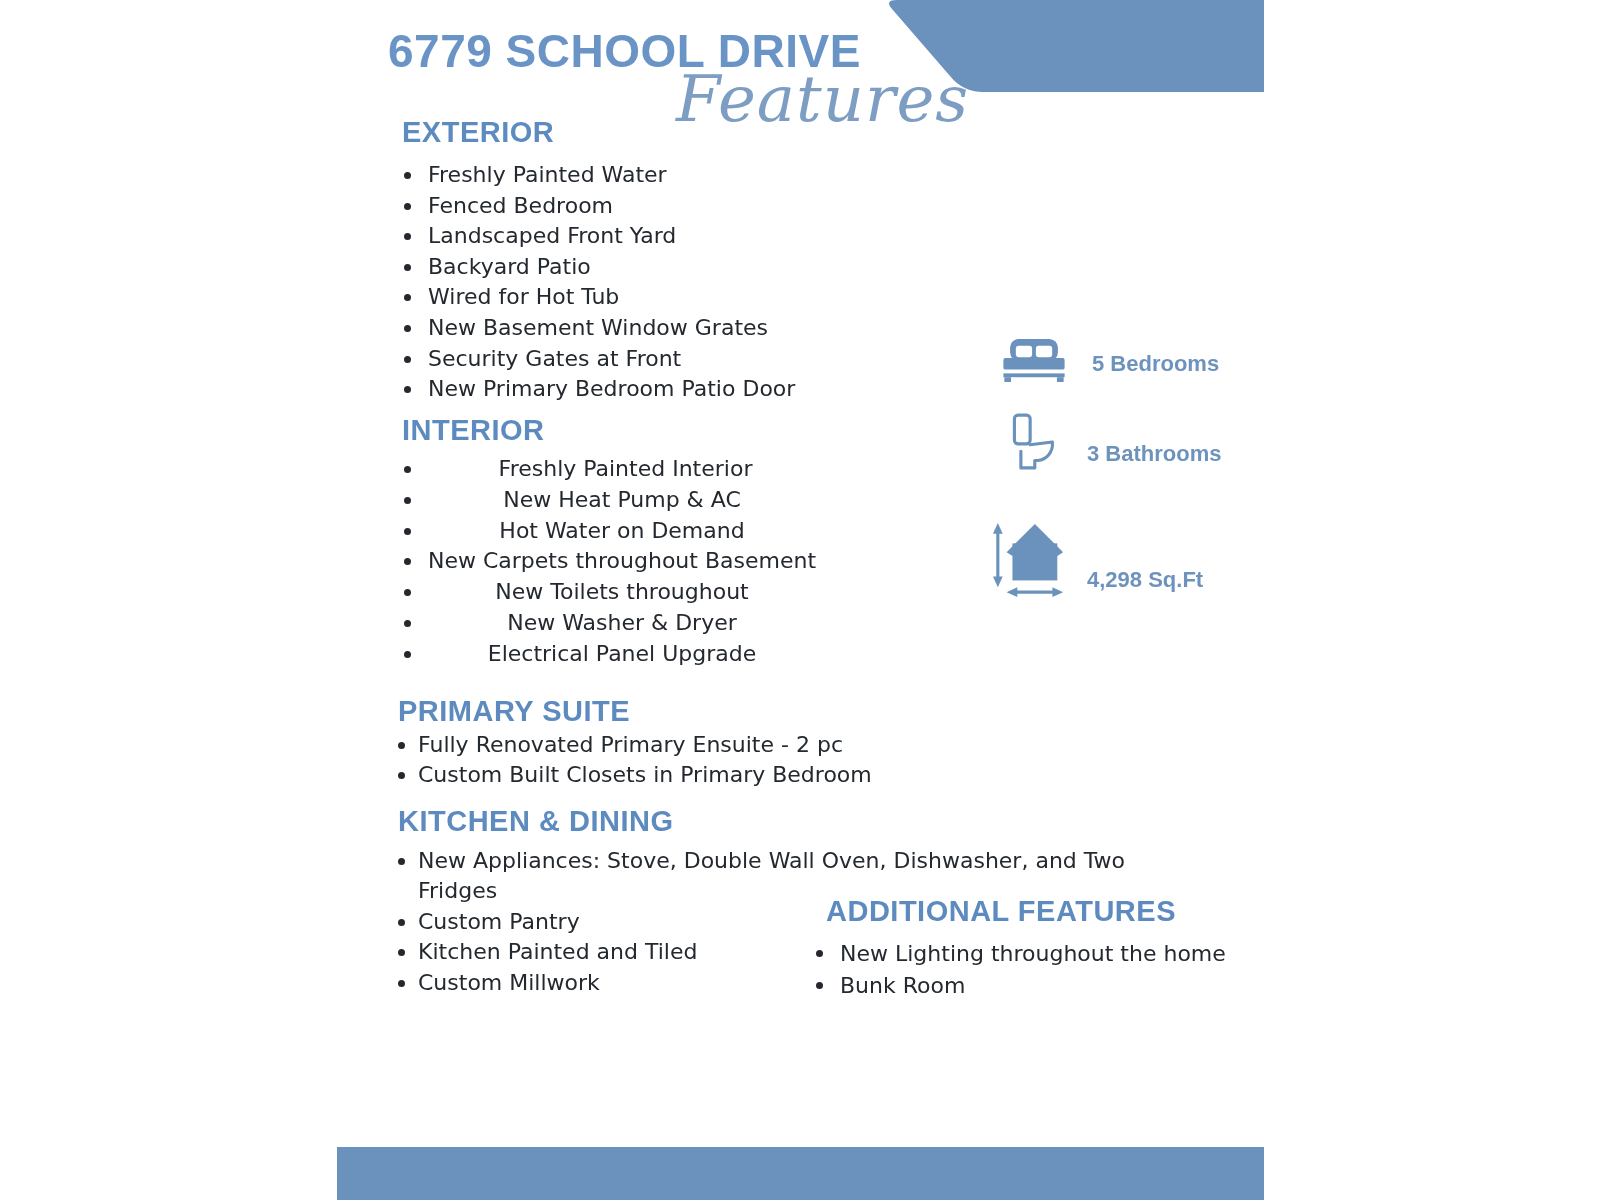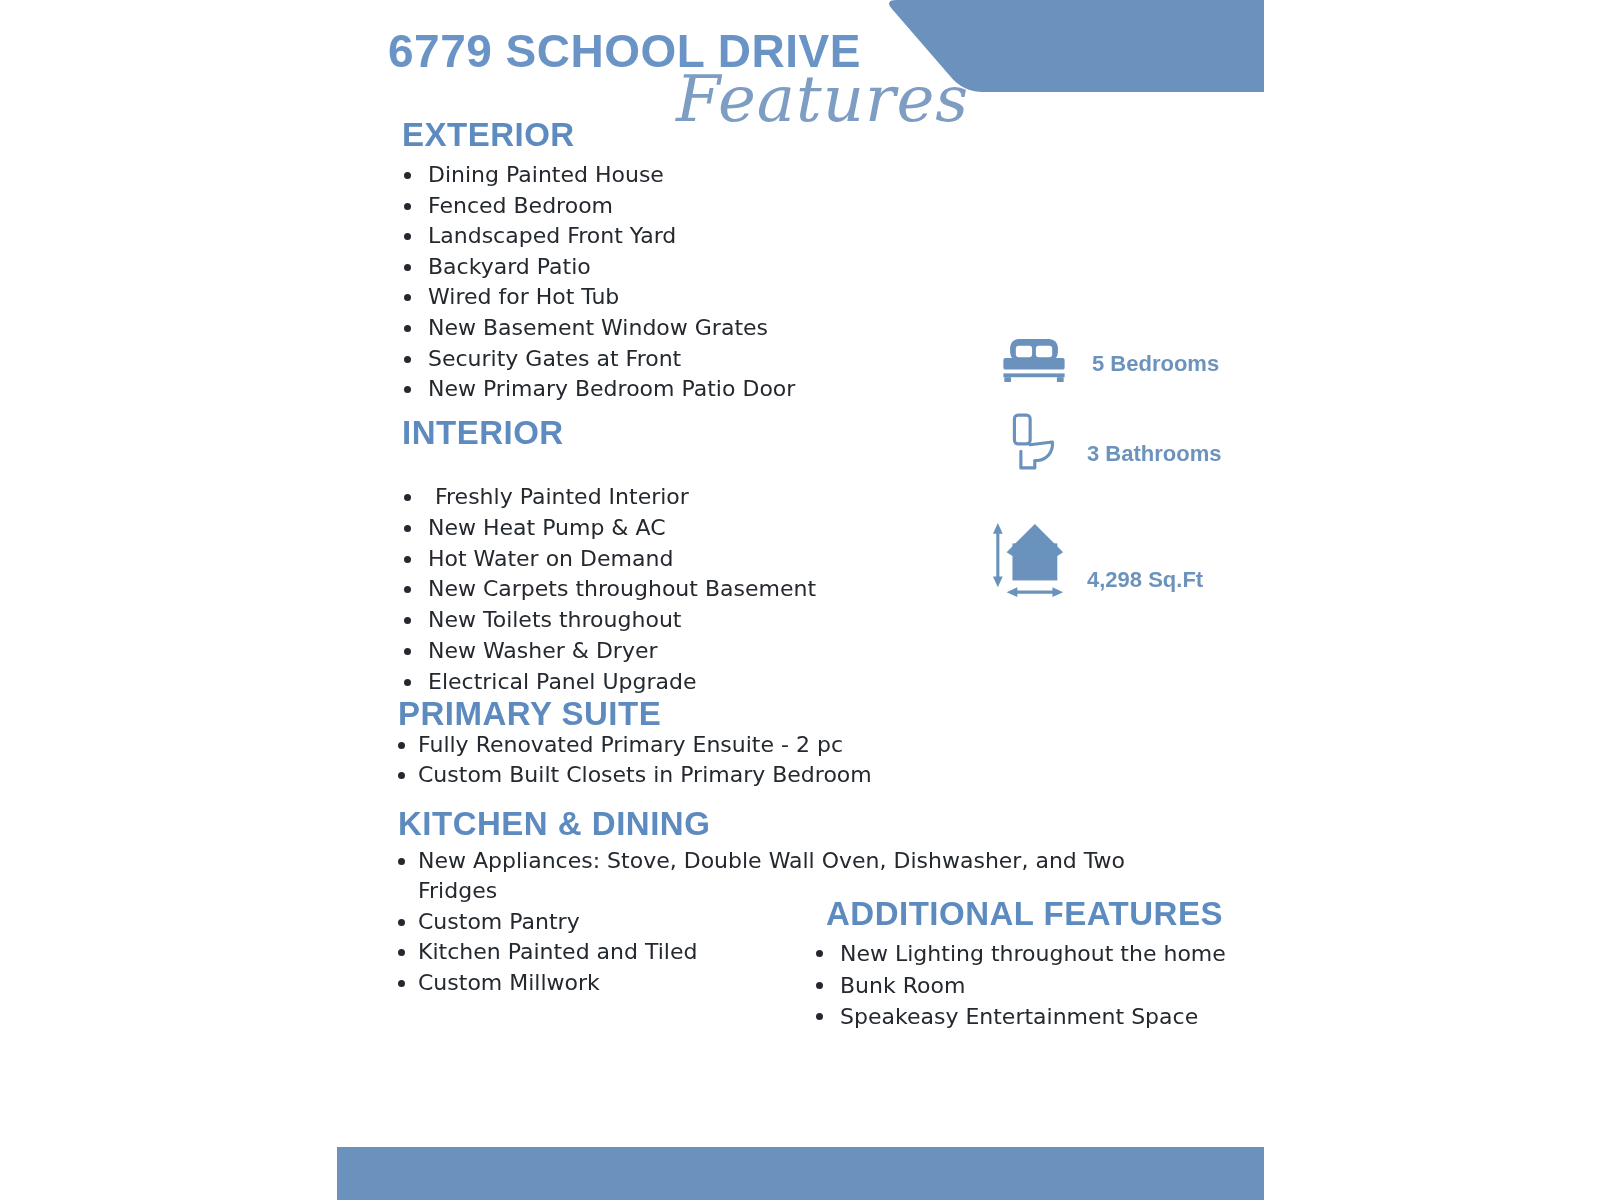--- a/index.html
+++ b/index.html
@@ -17,36 +17,36 @@
     font-weight:bold;font-size:46px;letter-spacing:.5px;color:var(--title,#6a94c6);
     white-space:nowrap;
   }
   #script-subtitle{
     left:676px;top:62px;font-family:"DejaVu Serif",serif;font-style:italic;
     font-size:64px;color:var(--script,#7d9dc2);white-space:nowrap;letter-spacing:1px;
   }
   
   .sec-h{
     margin:0;font-family:"Liberation Sans",sans-serif;font-weight:bold;
-    font-size:33px;letter-spacing:.5px;color:var(--accent,#5d8bbf);white-space:nowrap;
+    font-size:29px;letter-spacing:.5px;color:var(--accent,#5d8bbf);white-space:nowrap;
   }
   #h-exterior{left:402px;top:116px;}
   #h-interior{left:402px;top:414px;}
   #h-primary{left:398px;top:695px;}
   #h-kitchen{left:398px;top:805px;}
   #h-additional{left:826px;top:895px;}
   
   ul.flist{margin:0;padding:0;list-style:none;font-size:22px;color:var(--text,#24292f);}
   ul.flist li{position:relative;padding-left:26px;}
   ul.flist li::before{
     content:"";position:absolute;left:2px;top:12px;width:7px;height:7px;
     border-radius:50%;background:var(--text,#24292f);
   }
   #ul-exterior{left:402px;top:160px;line-height:30.6px;}
-  #ul-interior{left:402px;top:482px;line-height:30.8px;}
+  #ul-interior{left:402px;top:454px;line-height:30.8px;text-align:center;}
   #ul-primary{left:398px;top:730px;line-height:30px;}
   #ul-primary li{padding-left:20px;}
   #ul-primary li::before{left:0;}
   #ul-kitchen{left:398px;top:846px;line-height:30.4px;width:780px;}
   #ul-kitchen li{padding-left:20px;}
   #ul-kitchen li::before{left:0;}
   #ul-additional{left:814px;top:938px;line-height:31.6px;}
   ul.flist li span{display:inline;}
   
   .stat-label{
@@ -69,21 +69,21 @@
   <svg id="corner-shape" class="abs" viewBox="0 0 384 92" preserveAspectRatio="none">
     <path d="M 384 0 L 17 0 Q 4 0 12 9 L 70 76 Q 83 92 103 92 L 384 92 Z" fill="#6a92bd"></path>
   </svg>
 
   <div id="page-title" class="abs">6779 SCHOOL DRIVE</div>
   <div id="script-subtitle" class="abs">Features</div>
 
   <div>
     <h2 id="h-exterior" class="abs sec-h">EXTERIOR</h2>
     <ul id="ul-exterior" class="abs flist">
-        <li><span>Dining Painted House</span></li>
+        <li><span>Freshly Painted Water</span></li>
         <li><span>Fenced Bedroom</span></li>
         <li><span>Landscaped Front Yard</span></li>
         <li><span>Backyard Patio</span></li>
         <li><span>Wired for Hot Tub</span></li>
         <li><span>New Basement Window Grates</span></li>
         <li><span>Security Gates at Front</span></li>
         <li><span>New Primary Bedroom Patio Door</span></li>
       </ul>
   </div>
 
@@ -116,21 +116,20 @@
         <li><span>Kitchen Painted and Tiled</span></li>
         <li><span>Custom Millwork</span></li>
       </ul>
   </div>
 
   <div>
     <h2 id="h-additional" class="abs sec-h">ADDITIONAL FEATURES</h2>
     <ul id="ul-additional" class="abs flist">
         <li><span>New Lighting throughout the home</span></li>
         <li><span>Bunk Room</span></li>
-        <li><span>Speakeasy Entertainment Space</span></li>
       </ul>
   </div>
 
   <svg id="icon-bed" class="abs" viewBox="0 0 64 46">
     <g fill="#6a92bd">
       <rect x="7" y="1" width="50" height="23" rx="9"></rect>
       <rect x="0" y="21" width="64" height="12" rx="2"></rect>
       <rect x="0" y="37" width="64" height="4"></rect>
       <rect x="1" y="41" width="7" height="5"></rect>
       <rect x="56" y="41" width="7" height="5"></rect>

